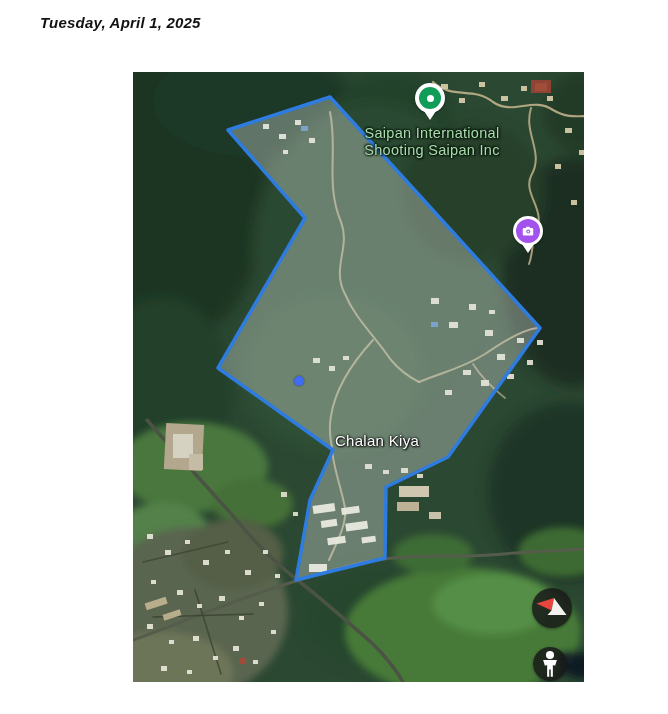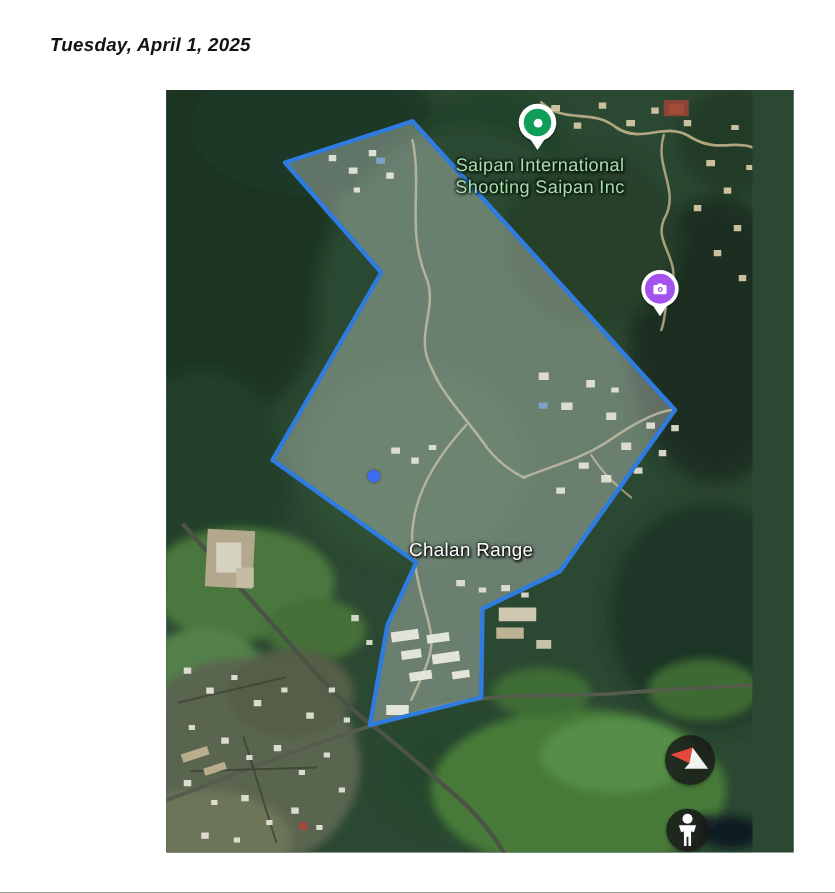--- a/index.html
+++ b/index.html
@@ -1,26 +1,26 @@
 <!DOCTYPE html>
 <html><head>
 <meta charset="utf-8">
 <style>
   html,body{margin:0;padding:0;}
   body{
     width:668px;height:714px;position:relative;background:#ffffff;
     font-family:"Liberation Sans",sans-serif;overflow:hidden;
   }
   .date-header{
-    position:absolute;left:40px;top:28px;
+    position:absolute;left:40px;top:14px;
     font-size:15px;font-weight:bold;font-style:italic;
     color:#121212;letter-spacing:.2px;
   }
   .map-wrap{
-    position:absolute;left:133px;top:72px;width:502px;height:610px;
+    position:absolute;left:133px;top:72px;width:451px;height:610px;
     overflow:hidden;background:#2b4832;
   }
   .map-wrap svg.sat{position:absolute;left:0;top:0;}
 
   
   .poi-label{
     position:absolute;left:169px;top:53px;width:260px;text-align:center;
     font-size:14.5px;line-height:17px;letter-spacing:.3px;
     text-shadow:0 0 2px #0c2012,0 0 3px #0c2012,1px 1px 2px rgba(0,0,0,.85),-1px -1px 2px rgba(0,0,0,.7);
   }
@@ -239,21 +239,21 @@
     </g>
 
     <polygon points="197,25 95,58 172,146 85,296 200,378 177,428 163,508 252,486 253,415 315,385 407,256" stroke-width="3.5" stroke-linejoin="round" stroke="#2e7ce0" fill="rgba(229,234,228,0.34)"></polygon>
   </svg>
 
   <div class="poi-label" style="color: rgb(168, 220, 171);">
     <span>Saipan International</span>
     <span>Shooting Saipan Inc</span>
   </div>
 
-  <div class="locality-label" style="color: rgb(255, 255, 255);">Chalan Range</div>
+  <div class="locality-label" style="color: rgb(255, 255, 255);">Chalan Kiya</div>
 
   <div class="pin poi-pin">
     <div class="pin-circle">
       <div class="pin-inner" style="background: rgb(15, 157, 88);">
         <div class="pin-dot"></div>
       </div>
     </div>
     <div class="pin-tail"></div>
   </div>
 

